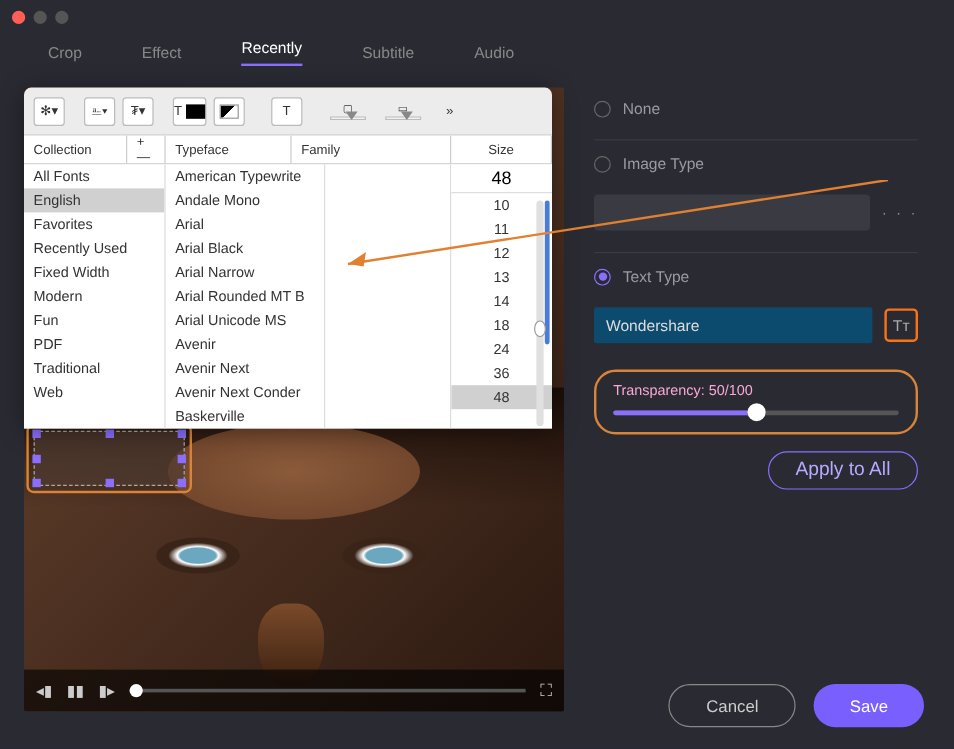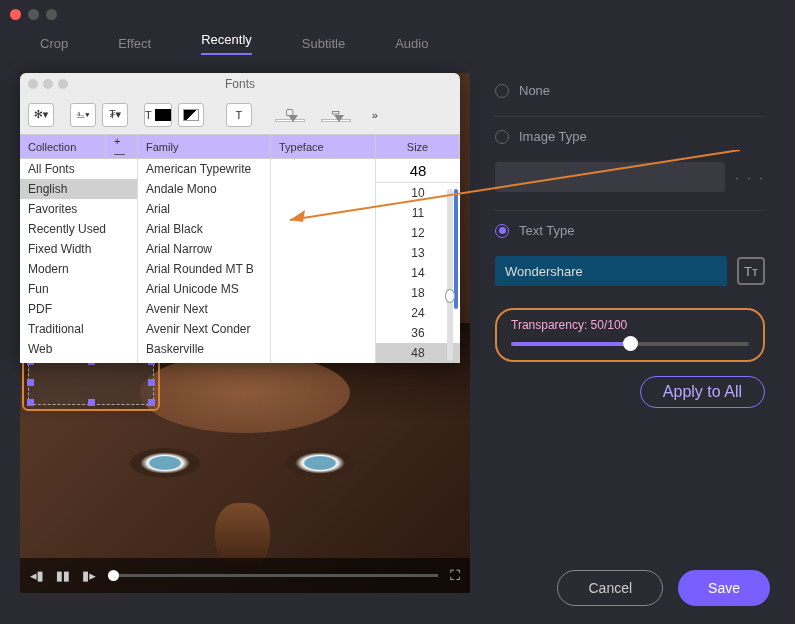--- a/index.html
+++ b/index.html
@@ -47,21 +47,21 @@
 .fp-header { height: 22px; display: flex; align-items: center; padding: 0 8px; position: relative; }
 .fp-tl { width: 10px; height: 10px; border-radius: 50%; background: #ccc; margin-right: 5px; }
 .fp-title { position: absolute; left: 50%; transform: translateX(-50%); color: #666; }
 .fp-toolbar { height: 40px; border-bottom: 1px solid #ccc; display: flex; align-items: center; padding: 0 8px; gap: 6px; }
 .fp-tool { height: 24px; min-width: 26px; background: #fff; border: 1px solid #bbb; border-radius: 3px; display: inline-flex; align-items: center; justify-content: center; font-size: 11px; cursor: pointer; }
 .fp-swatch-b { width: 16px; height: 12px; background: #000; }
 .fp-swatch-bw { width: 16px; height: 12px; background: linear-gradient(135deg, #000 50%, #fff 50%); border: 1px solid #999; }
 .fp-slider-icon { width: 40px; display: flex; flex-direction: column; align-items: center; gap: 2px; }
 .fp-slider-track { width: 30px; height: 3px; background: #fff; border: 1px solid #bbb; position: relative; }
 .fp-slider-knob { position: absolute; top: -5px; left: 12px; width: 0; height: 0; border-left: 5px solid transparent; border-right: 5px solid transparent; border-top: 7px solid #888; }
-.fp-columns { display: flex; height: 24px; border-bottom: 1px solid #ccc; background: #c4b5fd; font-size: 11px; }
+.fp-columns { display: flex; height: 24px; border-bottom: 1px solid #ccc; background: #ffffff; font-size: 11px; }
 .fp-col { padding: 4px 8px; border-right: 1px solid #ccc; display: flex; align-items: center; }
 .fp-body { display: flex; background: #fff; }
 .fp-list { overflow: hidden; }
 .fp-row { padding: 3px 8px; font-size: 12px; white-space: nowrap; cursor: pointer; }
 .fp-row.sel { background: #d0d0d0; }
 .fp-coll { width: 118px; border-right: 1px solid #ddd; }
 .fp-fam { width: 133px; border-right: 1px solid #ddd; }
 .fp-type { width: 105px; border-right: 1px solid #ddd; }
 .fp-size { flex: 1; position: relative; }
 .fp-size-input { width: 100%; height: 24px; text-align: center; border: none; border-bottom: 1px solid #ddd; font-size: 15px; font-weight: 500; }
@@ -76,21 +76,21 @@
 .opt-row { display: flex; align-items: center; gap: 10px; margin-bottom: 18px; }
 .radio { width: 14px; height: 14px; border: 1.5px solid #666; border-radius: 50%; display: inline-flex; align-items: center; justify-content: center; cursor: pointer; }
 .radio.checked { border-color: #8a6fff; }
 .radio.checked::after { content: ''; width: 7px; height: 7px; background: #8a6fff; border-radius: 50%; }
 .divider { height: 1px; background: #3a3a42; margin: 12px 0; }
 .img-input-row { display: flex; align-items: center; gap: 10px; margin: 10px 0 18px 0; }
 .img-input { flex: 1; height: 30px; background: #3a3a42; border-radius: 3px; }
 .dots { color: #888; cursor: pointer; letter-spacing: 2px; }
 .text-input-row { display: flex; align-items: center; gap: 10px; margin: 10px 0 22px 0; }
 .text-input { flex: 1; height: 30px; background: #0c4a6e; border: none; color: #ddd; padding: 0 10px; font-size: 13px; border-radius: 2px; }
-.tt-btn { width: 28px; height: 28px; border: 2px solid #737373; border-radius: 4px; display: flex; align-items: center; justify-content: center; color: #aaa; cursor: pointer; font-size: 13px; }
+.tt-btn { width: 28px; height: 28px; border: 2px solid #f97316; border-radius: 4px; display: flex; align-items: center; justify-content: center; color: #aaa; cursor: pointer; font-size: 13px; }
 .trans-box { border: 2px solid #d8853a; border-radius: 18px; padding: 8px 14px 14px 14px; margin-bottom: 14px; }
 .trans-label { font-size: 12px; color: #f9a8d4; margin-bottom: 10px; }
 .trans-slider { position: relative; height: 4px; background: #555; border-radius: 2px; }
 .trans-fill { position: absolute; left: 0; top: 0; bottom: 0; width: 50%; background: #8a6fff; border-radius: 2px; }
 .trans-thumb { position: absolute; left: 50%; top: -6px; width: 15px; height: 15px; background: #fff; border-radius: 50%; margin-left: -7px; cursor: pointer; }
 .apply-btn { display: block; margin: 0 0 0 auto; padding: 6px 22px; border: 1.5px solid #8a6fff; background: transparent; color: #b8a8ff; border-radius: 16px; font-size: 16px; cursor: pointer; }
 
 .bottom-buttons { position: absolute; bottom: 18px; right: 25px; display: flex; gap: 15px; }
 .btn { padding: 9px 30px; border-radius: 20px; font-size: 14px; cursor: pointer; border: none; }
 .btn-cancel { background: transparent; border: 1.5px solid #888; color: #ccc; }
@@ -142,26 +142,20 @@
         <span class="pb-icon">▮▮</span>
         <span class="pb-icon">▮▸</span>
         <div class="pb-track">
             <span class="pb-thumb"></span>
           </div>
         <span class="pb-fs">⛶</span>
       </div>
     </div>
 
     <div class="fonts-panel">
-      <div class="fp-header">
-        <span class="fp-tl"></span>
-        <span class="fp-tl"></span>
-        <span class="fp-tl"></span>
-        <span class="fp-title">Fonts</span>
-      </div>
       <div class="fp-toolbar">
         <span class="fp-tool">✻▾</span>
         <span style="width:4px"></span>
         <span class="fp-tool">⎁▾</span>
         <span class="fp-tool">₮▾</span>
         <span style="width:4px"></span>
         <span class="fp-tool"><span>T</span>&nbsp;<span class="fp-swatch-b"></span></span>
         <span class="fp-tool">
             <span class="fp-swatch-bw"></span>
           </span>
@@ -178,22 +172,22 @@
             <span style="font-size:9px">▭</span>
             <div class="fp-slider-track">
               <span class="fp-slider-knob"></span>
             </div>
           </span>
         <span class="fp-tool" style="border:none;background:transparent">»</span>
       </div>
       <div class="fp-columns">
         <div class="fp-col" style="width:86px">Collection</div>
         <div class="fp-col" style="width:32px;justify-content:center">+   —</div>
+        <div class="fp-col" style="width:105px">Typeface</div>
         <div class="fp-col" style="width:133px">Family</div>
-        <div class="fp-col" style="width:105px">Typeface</div>
         <div class="fp-col" style="flex:1;justify-content:center">Size</div>
       </div>
       <div class="fp-body">
         <div class="fp-list fp-coll">
           <div class="fp-row">All Fonts</div>
           <div class="fp-row sel">English</div>
           <div class="fp-row">Favorites</div>
           <div class="fp-row">Recently Used</div>
           <div class="fp-row">Fixed Width</div>
           <div class="fp-row">Modern</div>
@@ -203,20 +197,21 @@
           <div class="fp-row">Web</div>
         </div>
         <div class="fp-list fp-fam">
           <div class="fp-row">American Typewrite</div>
           <div class="fp-row">Andale Mono</div>
           <div class="fp-row">Arial</div>
           <div class="fp-row">Arial Black</div>
           <div class="fp-row">Arial Narrow</div>
           <div class="fp-row">Arial Rounded MT B</div>
           <div class="fp-row">Arial Unicode MS</div>
+          <div class="fp-row">Avenir</div>
           <div class="fp-row">Avenir Next</div>
           <div class="fp-row">Avenir Next Conder</div>
           <div class="fp-row">Baskerville</div>
         </div>
         <div class="fp-list fp-type"></div>
         <div class="fp-list fp-size">
           <input class="fp-size-input" value="48" style="">
           <div class="fp-size-list">
             <div class="fp-row">10</div>
             <div class="fp-row">11</div>

